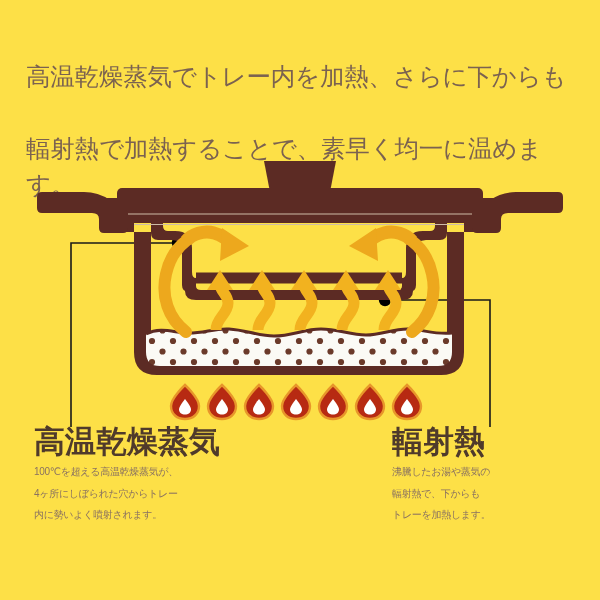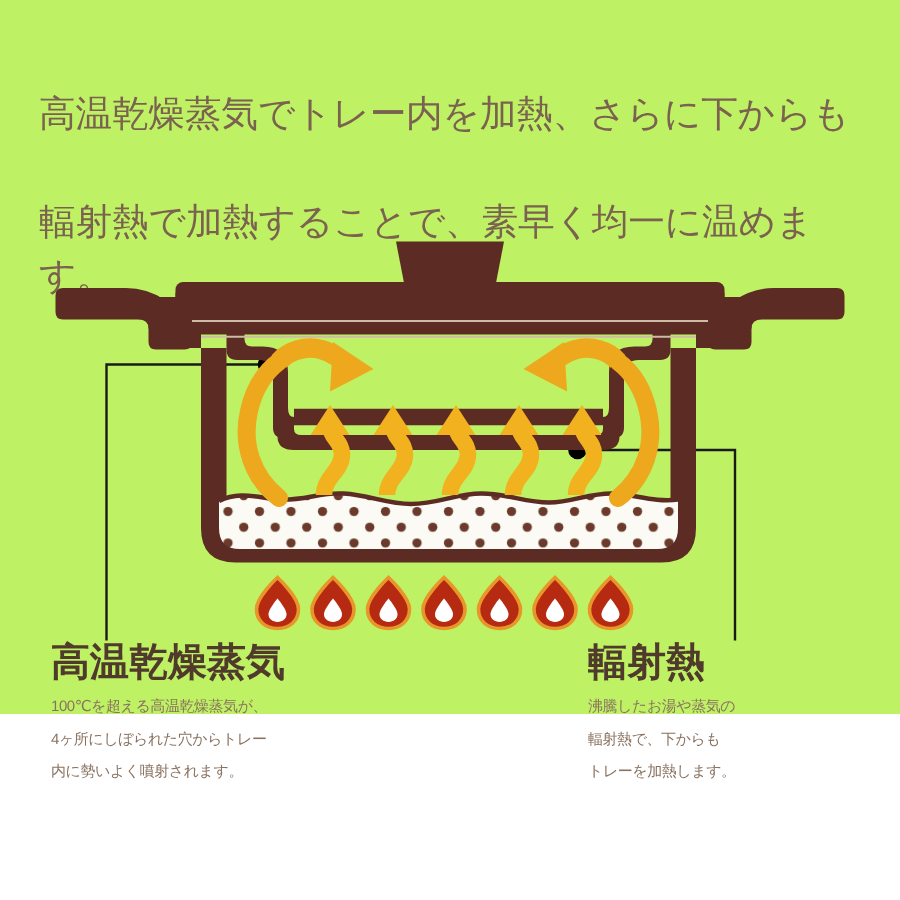--- a/index.html
+++ b/index.html
@@ -11,22 +11,22 @@
     width: 600px;
     height: 600px;
     font-family: "Liberation Sans", "DejaVu Sans", sans-serif;
     position: relative;
     overflow: hidden;
     -webkit-font-smoothing: antialiased;
   }
   #page {
     position: relative;
     width: 600px;
-    height: 476px;
-    background: #bef264;
+    height: 600px;
+    background: #fde047;
   }
 
   
   .headline {
     position: absolute;
     left: 26px;
     top: 23px;
     width: 552px;
     color: #7b6250;
     font-size: 24.5px;
@@ -45,21 +45,21 @@
     height: 600px;
   }
 
   
   .caption-block {
     position: absolute;
   }
   .caption-title {
     color: #4f3a2b;
     font-weight: bold;
-    font-size: 26px;
+    font-size: 31px;
     line-height: 27px;
     letter-spacing: 0px;
     margin: 0;
   }
   .caption-body {
     color: #8a7260;
     font-size: 10px;
     line-height: 21.5px;
     letter-spacing: -0.3px;
     margin: 0;

